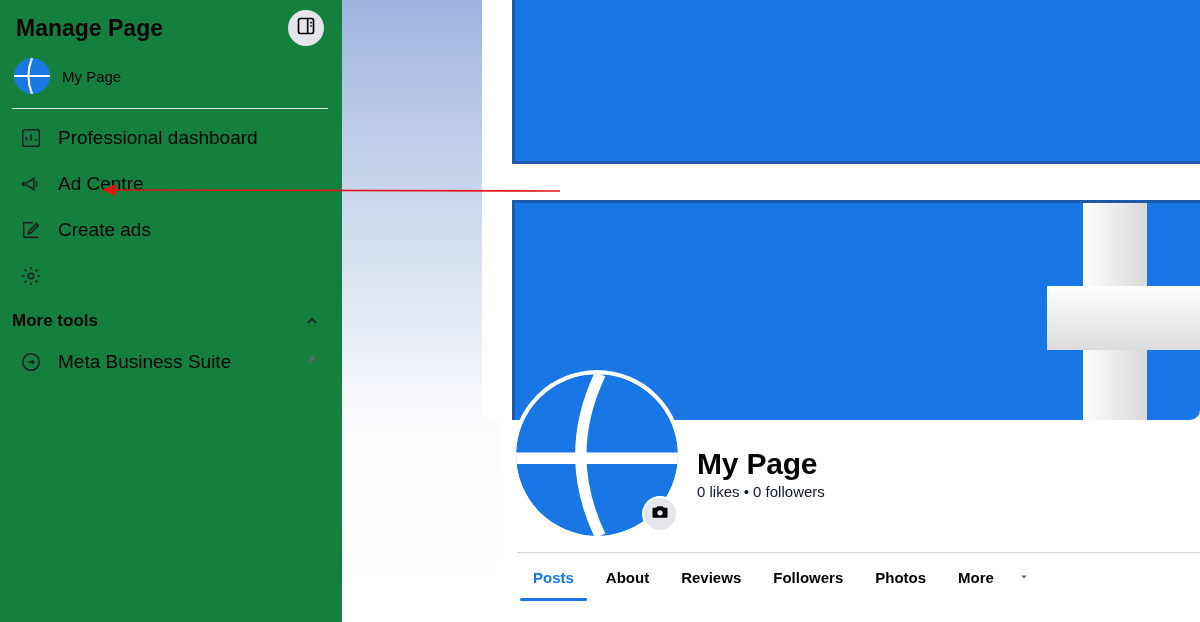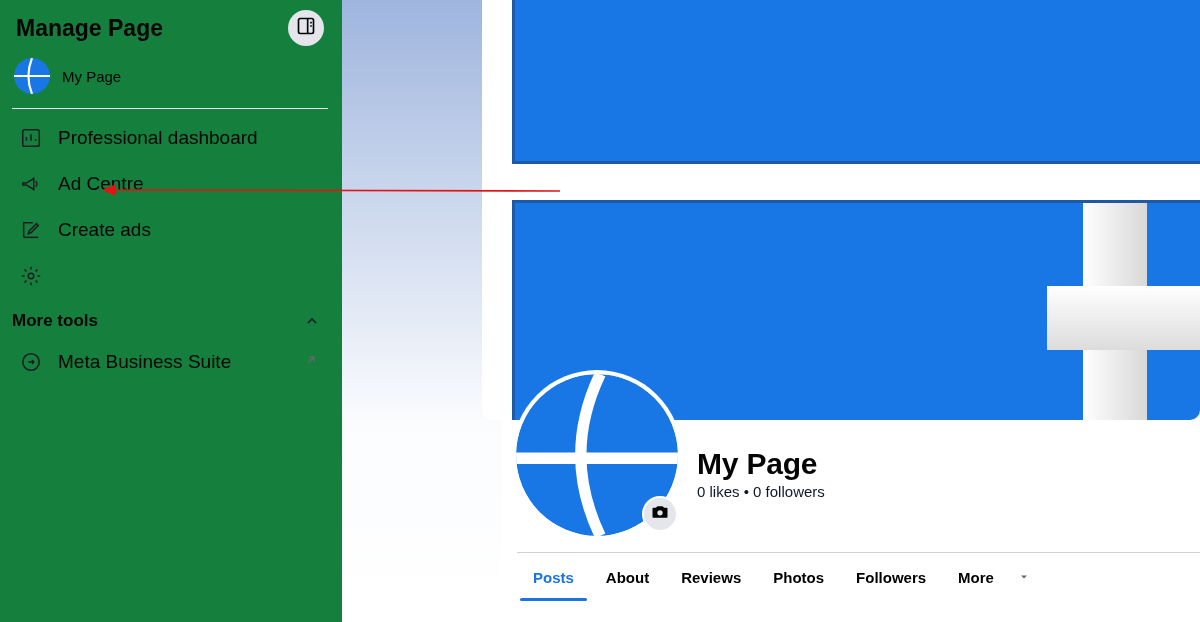--- a/index.html
+++ b/index.html
@@ -173,22 +173,22 @@
       <div class="title-block">
         <h2 class="page-title-h">My Page</h2>
         <div class="page-stats">0 likes • 0 followers</div>
       </div>
 
       <div class="tabs-row">
         <div class="tabs-inner">
           <div class="tab active"><span>Posts</span></div>
           <div class="tab"><span>About</span></div>
           <div class="tab"><span>Reviews</span></div>
+          <div class="tab"><span>Followers</span></div>
           <div class="tab"><span>Photos</span></div>
-          <div class="tab"><span>Followers</span></div>
           <div class="tab tab-more">
             <span>More</span>
             <span><svg width="12" height="12" viewBox="0 0 24 24" fill="#65676b">
                   <path d="M6 9 L12 15 L18 9 Z"></path>
                 </svg></span>
           </div>
         </div>
       </div>
     </div>
   </main>

